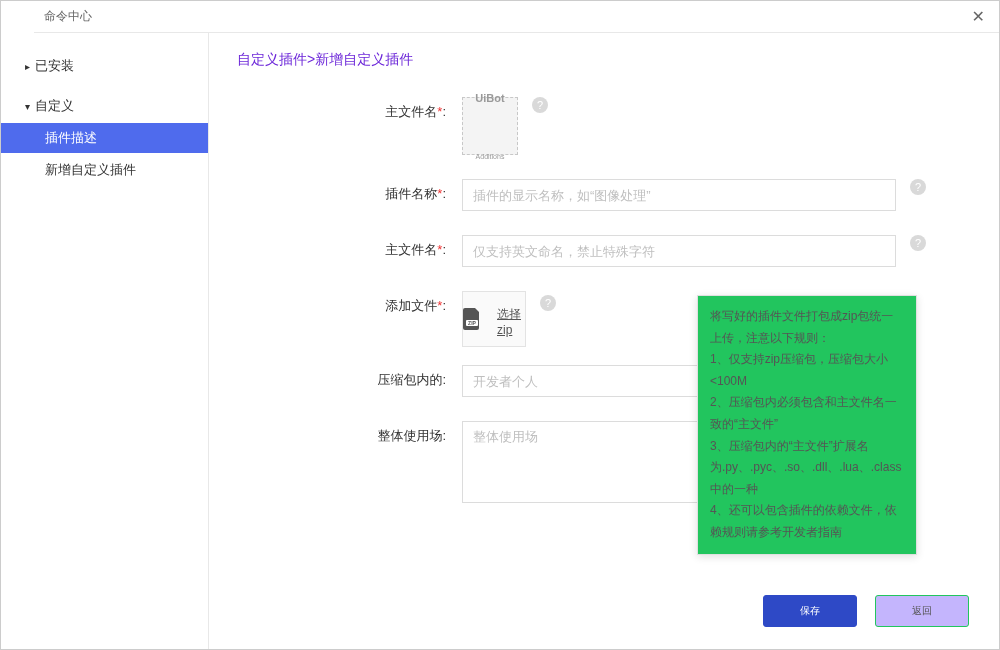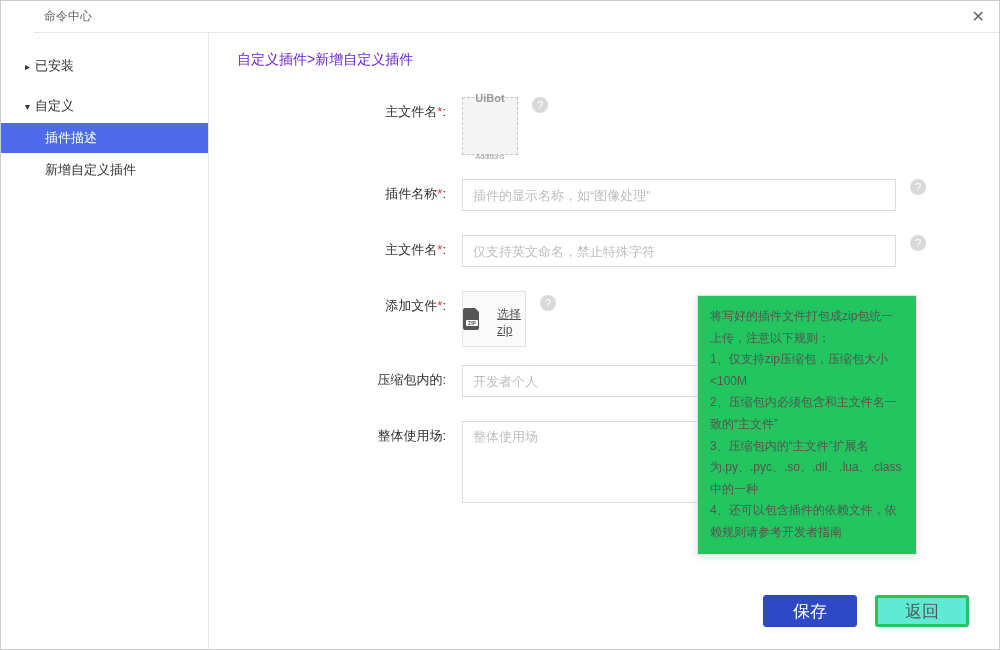--- a/index.html
+++ b/index.html
@@ -27,23 +27,23 @@
 .text-input::placeholder { color: #bfbfbf; }
 .textarea-input { width: 434px; height: 82px; border: 1px solid #dcdcdc; padding: 6px 10px; font-size: 13px; color: #333; resize: none; outline: none; }
 .textarea-input::placeholder { color: #bfbfbf; }
 .help-icon { width: 16px; height: 16px; border-radius: 50%; background: #d9d9d9; color: #fff; display: inline-flex; align-items: center; justify-content: center; font-size: 11px; margin-left: 14px; cursor: help; flex-shrink: 0; }
 .zip-box { width: 64px; height: 56px; border: 1px solid #e3e3e3; background: #fafafa; display: flex; align-items: center; justify-content: center; cursor: pointer; gap: 16px; }
 .zip-box .zip-icon { width: 20px; height: 20px; display: flex; align-items: center; justify-content: center; }
 .zip-box .zip-icon svg { width: 18px; height: 22px; }
 .zip-box .zip-link { font-size: 12px; color: #555; text-decoration: underline; margin-top: 4px; }
 .tooltip { position: absolute; left: 488px; top: 262px; width: 220px; background: #22c55e; border: 1px solid #e0e0e0; box-shadow: 0 2px 8px rgba(0,0,0,0.12); padding: 10px 12px; font-size: 12px; color: #555; line-height: 1.8; z-index: 10; }
 .footer { position: absolute; bottom: 22px; right: 30px; display: flex; gap: 18px; }
-.btn { width: 94px; height: 32px; border-radius: 3px; font-size: 17px; cursor: pointer; display: flex; align-items: center; justify-content: center; }
+.btn { width: 94px; height: 32px; border-radius: 3px; font-size: 10px; cursor: pointer; display: flex; align-items: center; justify-content: center; }
 .btn-primary { background: #2e49c6; color: #fff; border: 1px solid #2e49c6; }
-.btn-default { background: #5eead4; color: #555; border: 3px solid #22c55e; }
+.btn-default { background: #c4b5fd; color: #555; border: 1px solid #22c55e; }
 </style>
 </head>
 <body>
 
 <div class="titlebar">
   <span class="title">命令中心</span>
   <span class="close">✕</span>
 </div>
 
 <div class="main">

